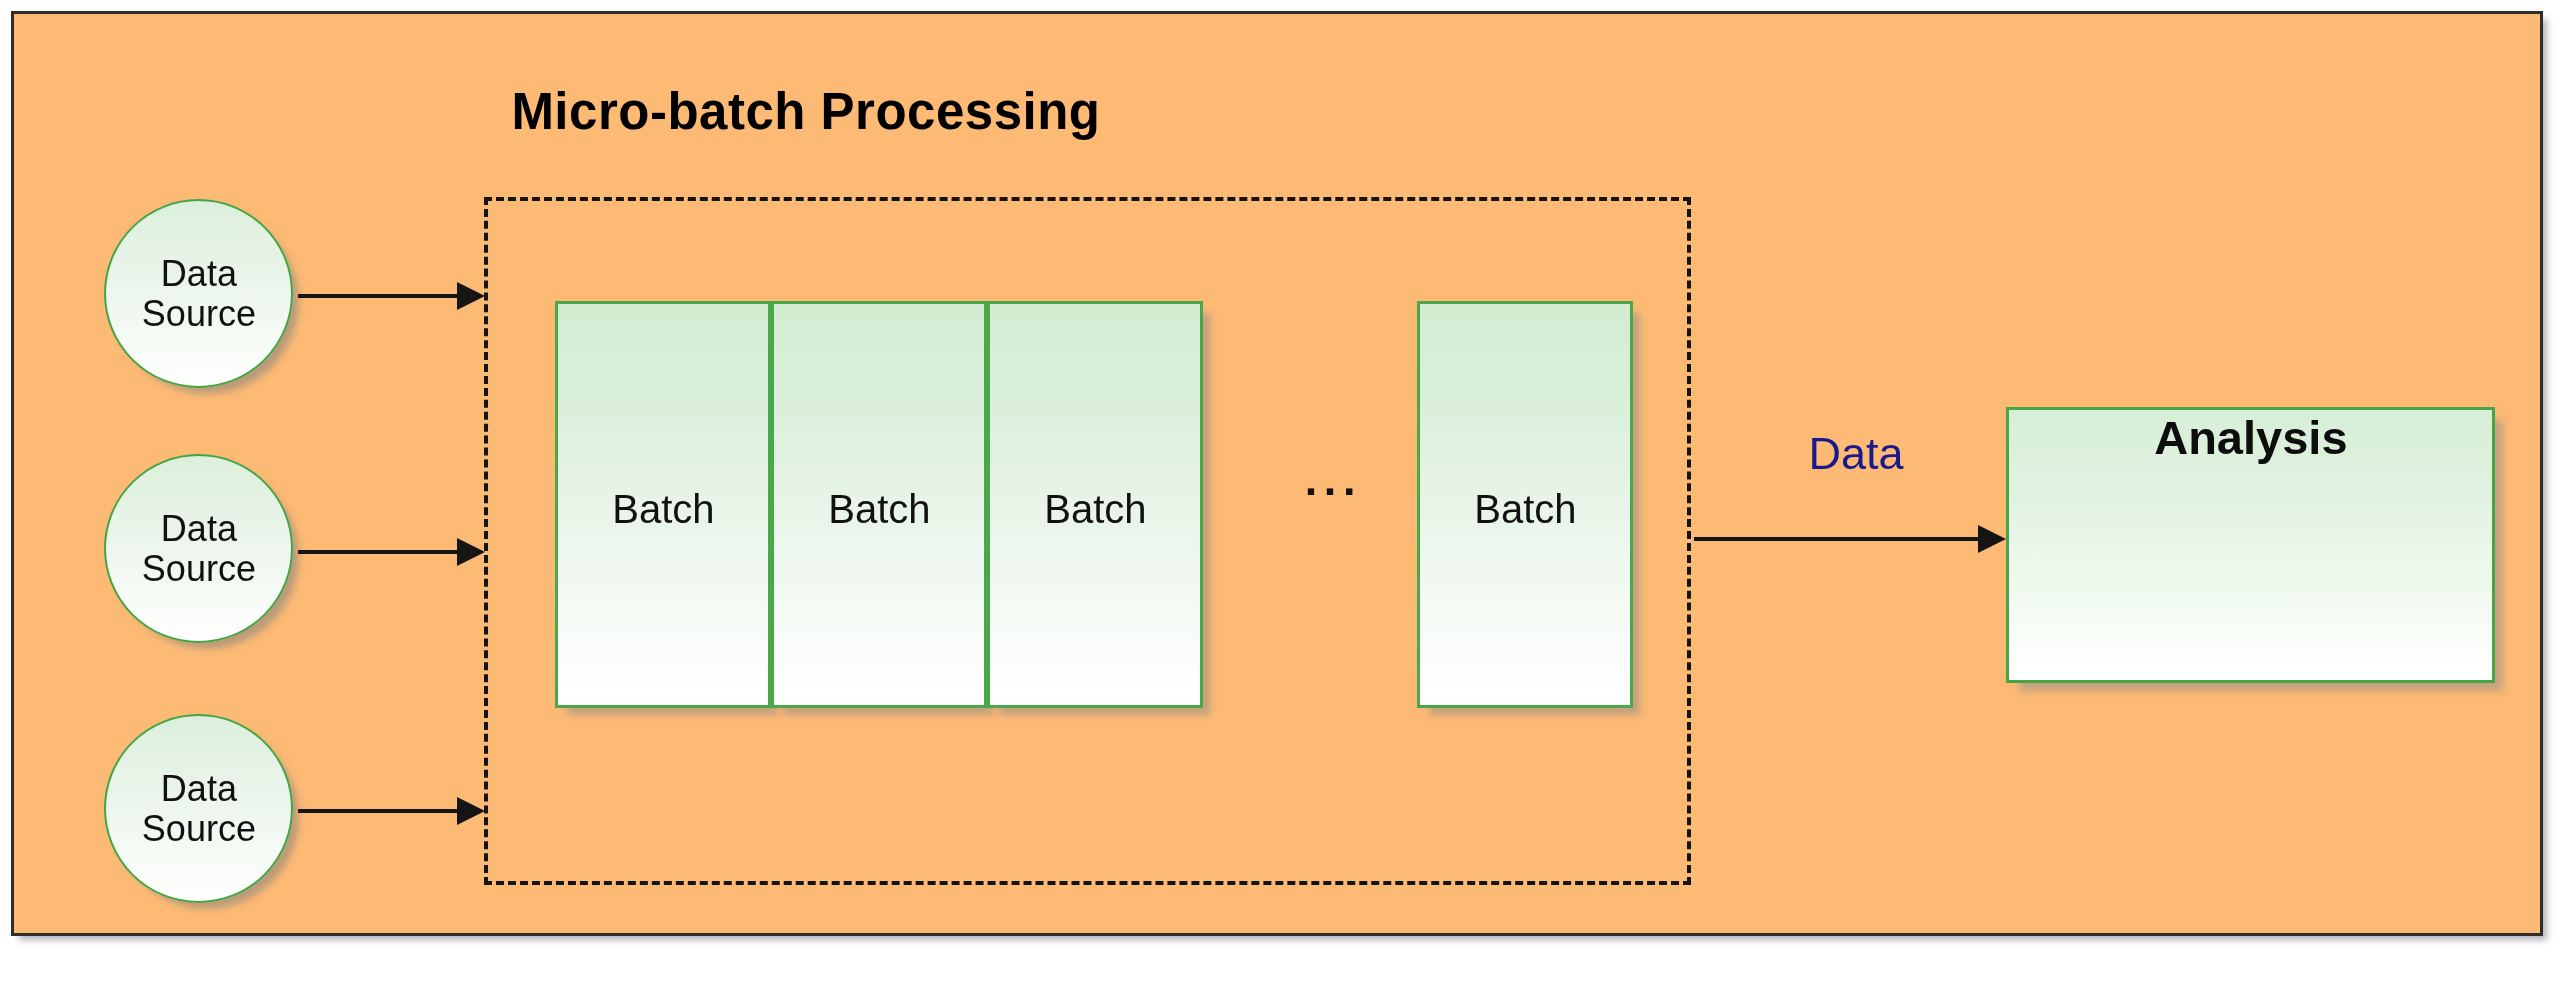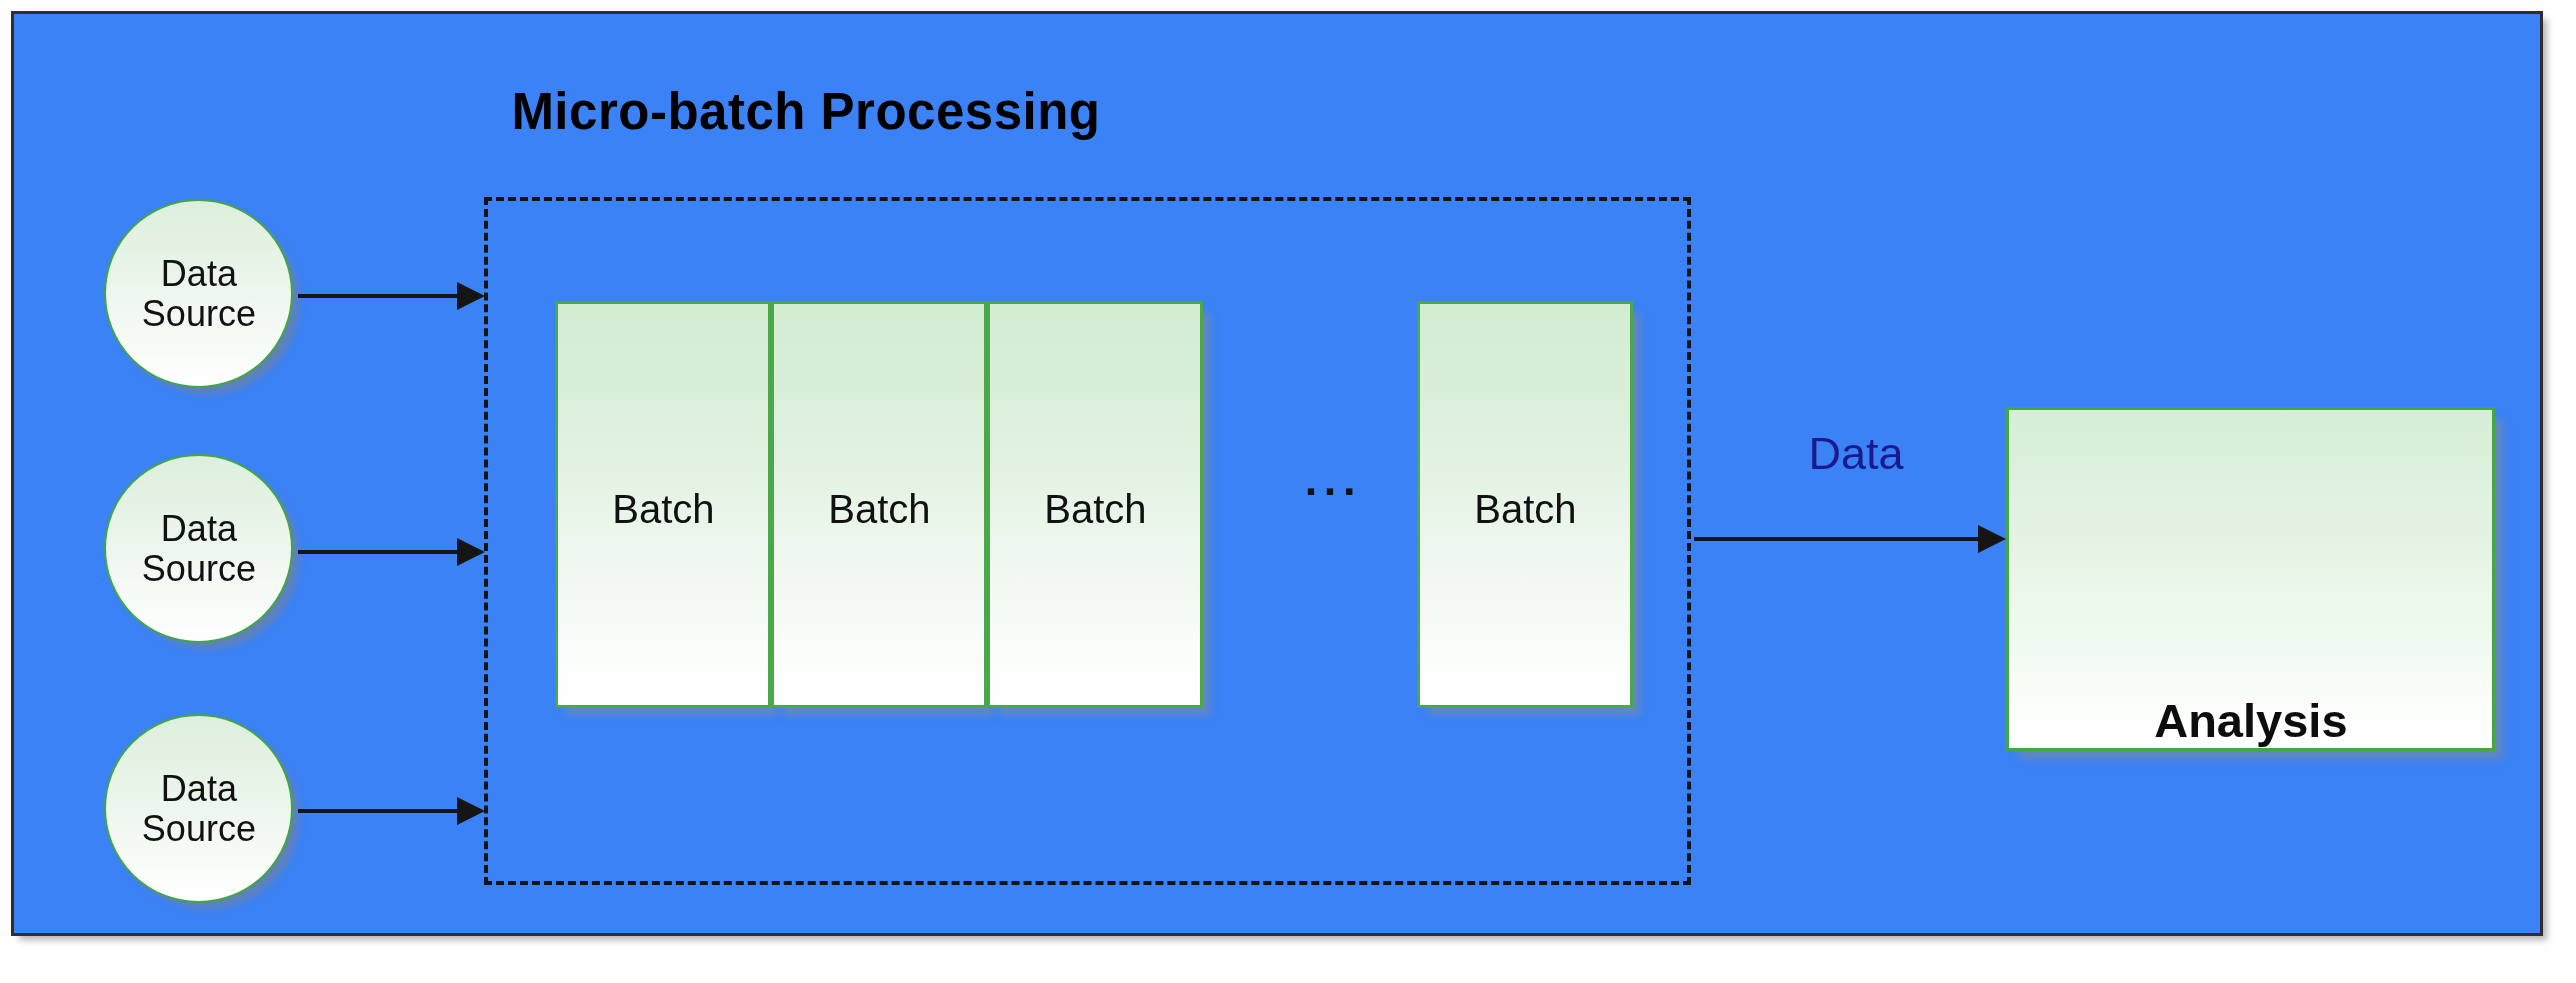--- a/index.html
+++ b/index.html
@@ -5,21 +5,21 @@
   html,body{margin:0;padding:0;background:#ffffff;}
   body{width:2576px;height:983px;font-family:"Liberation Sans",sans-serif;overflow:hidden;}
 
   #canvas{position:relative;width:2576px;height:983px;background:#ffffff;}
 
   
   .frame{
     position:absolute;
     left:11.4px; top:11.4px;
     width:2532px; height:925px;
-    background:#3b82f6;
+    background:#fdba74;
     border:3.8px solid #2e2e2e;
     box-sizing:border-box;
     box-shadow:5.7px 5.7px 6.6px -1.9px rgba(120,120,120,.55);
   }
 
   
   .title{
     position:absolute;
     left:497px; top:68px;
     font-size:51px;
@@ -132,27 +132,27 @@
     left:1794px; top:414px;
     font-size:45px;
     color:#1a1a8e;
     white-space:nowrap;
   }
 
   
   .analysis{
     position:absolute;
     left:1992px; top:393px;
-    width:489px; height:344px;
+    width:489px; height:276px;
     border:3.8px solid #46a646;
     box-sizing:border-box;
     background:linear-gradient(to bottom,#d6eed6 0%,#e2f2e2 32%,#effaef 66%,#fcfefc 90%,#ffffff 100%);
     box-shadow:10.4px 10.4px 7.6px -2.8px rgba(140,140,140,.5);
     display:flex;
-    align-items:flex-end;
+    align-items:flex-start;
     justify-content:center;
   }
   .analysis span{
     font-size:47px;
     font-weight:bold;
     color:#0d0d0d;
     white-space:nowrap;
   }
 </style>
 </head>

